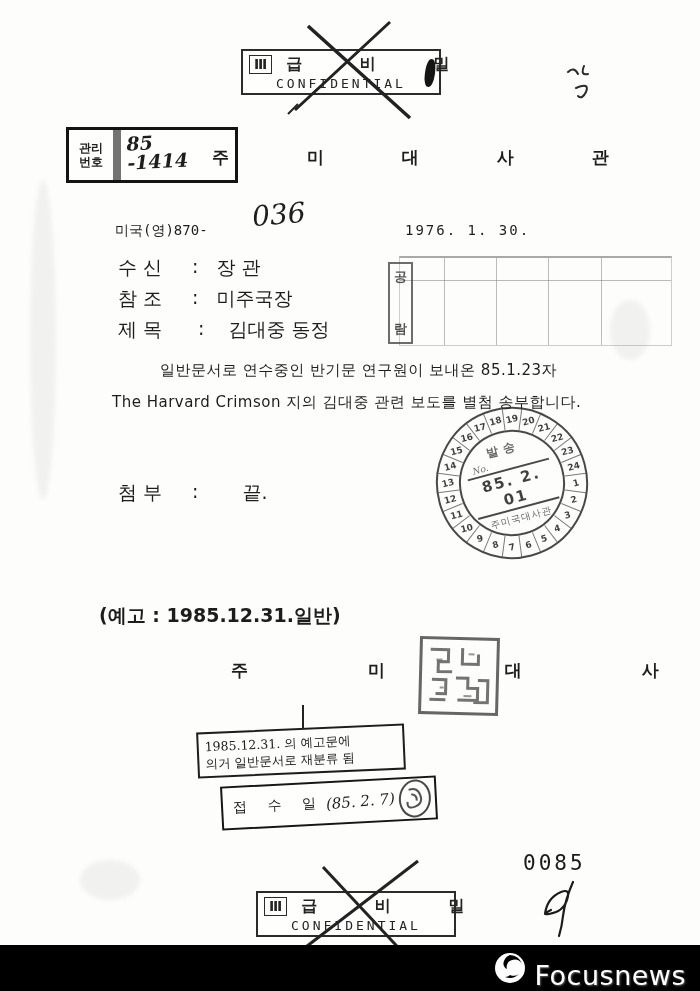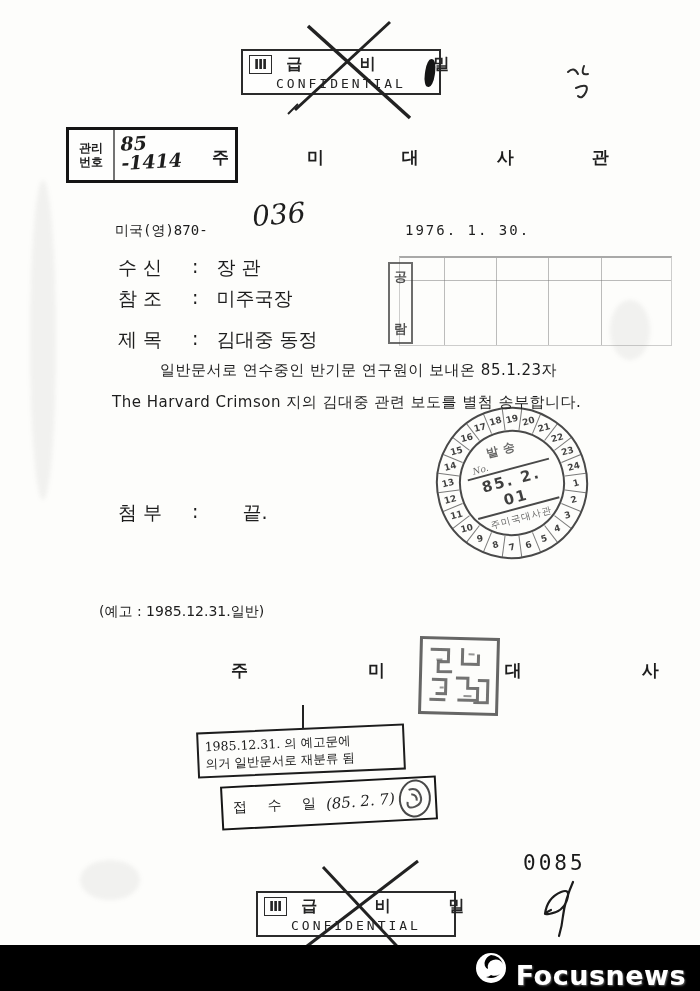--- a/index.html
+++ b/index.html
@@ -24,21 +24,21 @@
   .class-kr{letter-spacing:26px;font-size:16px;white-space:nowrap;}
   .class-en{font-size:13px;letter-spacing:3px;text-align:center;margin-top:1px;font-family:"DejaVu Sans Mono",monospace;}
   .ink-blob{position:absolute;background:#151515;border-radius:45%;}
   .xcross{position:absolute;pointer-events:none;}
 
   
   .registry{
     left:66px;top:127px;width:172px;height:56px;border:3px solid #141414;
     display:flex;box-sizing:border-box;background:rgba(255,255,255,.5);
   }
-  .registry-label{width:44px;border-right:2px solid #737373;font-size:12px;font-weight:bold;
+  .registry-label{width:44px;border-right:8px solid #737373;font-size:12px;font-weight:bold;
     display:flex;flex-direction:column;align-items:center;justify-content:center;line-height:14px;}
   .registry-num{flex:1;font-family:"DejaVu Serif",serif;font-style:italic;font-weight:bold;
     font-size:19px;line-height:19px;padding:2px 6px;transform:rotate(-3deg);}
 
   .doc-title{left:212px;top:146px;font-size:17px;font-weight:bold;letter-spacing:36px;white-space:nowrap;}
 
   .refline{font-size:14px;font-family:"DejaVu Sans Mono","DejaVu Sans",monospace;}
   .hand{font-family:"DejaVu Serif",serif;font-style:italic;}
 
   .field-row{left:118px;font-size:19px;white-space:nowrap;display:flex;}
@@ -91,21 +91,21 @@
   .receipt-date{font-size:15px;margin-left:2px;white-space:nowrap;transform:rotate(-2deg);}
   .oval-seal{margin-left:auto;width:28px;height:34px;border:2px solid rgba(40,40,40,.85);
     border-radius:50%;transform:rotate(8deg);display:flex;align-items:center;justify-content:center;overflow:hidden;}
 
   .page-num{left:523px;top:851px;font-size:21px;letter-spacing:3px;
     font-family:"DejaVu Sans Mono",monospace;color:#1a1a1a;}
 
   
   .wm-bar{left:0;top:945px;width:700px;height:46px;background:#000;
     display:flex;align-items:center;justify-content:flex-end;padding-right:14px;box-sizing:border-box;}
-  .wm-text{color:#fff;font-size:27px;font-weight:bold;letter-spacing:.5px;
+  .wm-text{color:#fff;font-size:27px;font-weight:normal;letter-spacing:.5px;
     text-shadow:1px 1px 2px rgba(120,120,120,.8);margin-left:8px;margin-top:14px;}
 </style>
 </head>
 <body>
 
 <div class="smudge" style="left:30px;top:180px;width:26px;height:320px;"></div>
 <div class="smudge" style="left:610px;top:300px;width:40px;height:60px;"></div>
 <div class="smudge" style="left:80px;top:860px;width:60px;height:40px;"></div>
 
 <div class="abs class-stamp" style="left:241px;top:49px;">
@@ -146,21 +146,21 @@
 <div class="abs field-row" style="top:255px;">
   <span class="field-label">수  신</span>
   <span class="field-colon">:</span>
   <span>장    관</span>
 </div>
 <div class="abs field-row" style="top:286px;">
   <span class="field-label">참  조</span>
   <span class="field-colon">:</span>
   <span>미주국장</span>
 </div>
-<div class="abs field-row" style="top:327px;">
+<div class="abs field-row" style="top:317px;gap:6px;">
   <span class="field-label">제  목</span>
   <span class="field-colon">:</span>
   <span>김대중 동정</span>
 </div>
 
 <div class="abs routing-grid">
   <div class="routing-header"></div>
   <div class="routing-col" style="left:44px;"></div>
   <div class="routing-col" style="left:96px;"></div>
   <div class="routing-col" style="left:148px;"></div>
@@ -228,27 +228,27 @@
       <span class="dial-tick" style="transform: translate(-50%, -50%) rotate(457.5deg) translateY(-64px);"></span>
     </div>
   <div class="dial-inner">
     <span class="stamp-top">발송</span>
     <span class="stamp-no hand">No.</span>
     <span class="stamp-date">85. 2. 01</span>
     <span class="stamp-bottom">주미국대사관</span>
   </div>
 </div>
 
-<div class="abs field-row" style="left:118px;top:500px;">
+<div class="abs field-row" style="left:118px;top:480px;">
   <span class="field-label">첨  부</span>
   <span class="field-colon">:</span>
   <span style="margin-left:26px;">끝.</span>
 </div>
 
-<div class="abs" style="left:99px;top:603px;font-size:14px;">(예고 : 1985.12.31.일반)</div>
+<div class="abs" style="left:99px;top:603px;font-size:19px;font-weight:bold;">(예고 : 1985.12.31.일반)</div>
 
 <div class="abs" style="left:231px;top:659px;font-size:17px;font-weight:bold;letter-spacing:57px;white-space:nowrap;">주    미    대    사</div>
 
 <div class="abs square-seal">
   <svg width="74" height="72" viewBox="0 0 74 72">
     <path d="M8 10 h18 v12 h-10 v10 h14 M40 8 v16 h16 v-10 M10 40 h14 v14 h-10 M34 38 h12 v10 h10 v12 h-20 M56 40 h10 v22 h-14 M8 60 h16" fill="none" stroke="rgba(50,50,50,.8)" stroke-width="3"></path>
     <path d="M14 20 h6 M46 14 h6 M18 48 h4 M42 56 h8" fill="none" stroke="rgba(50,50,50,.6)" stroke-width="2"></path>
   </svg>
 </div>
 

